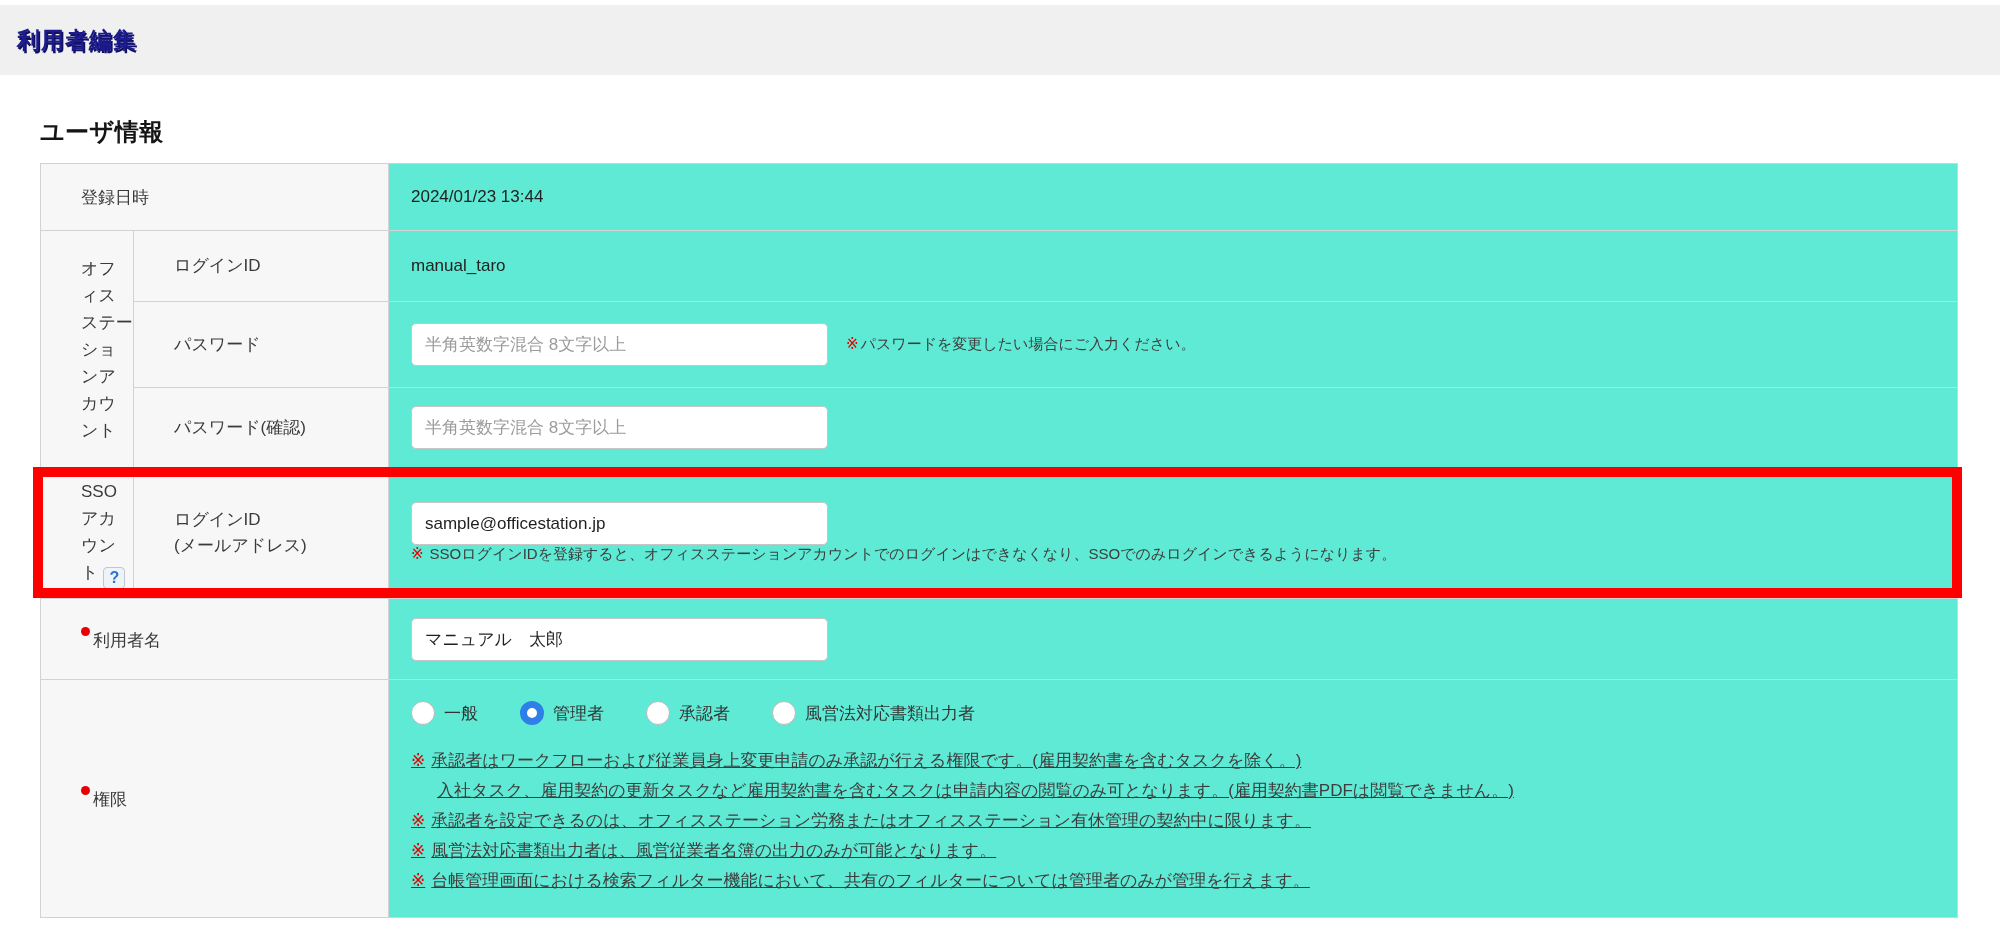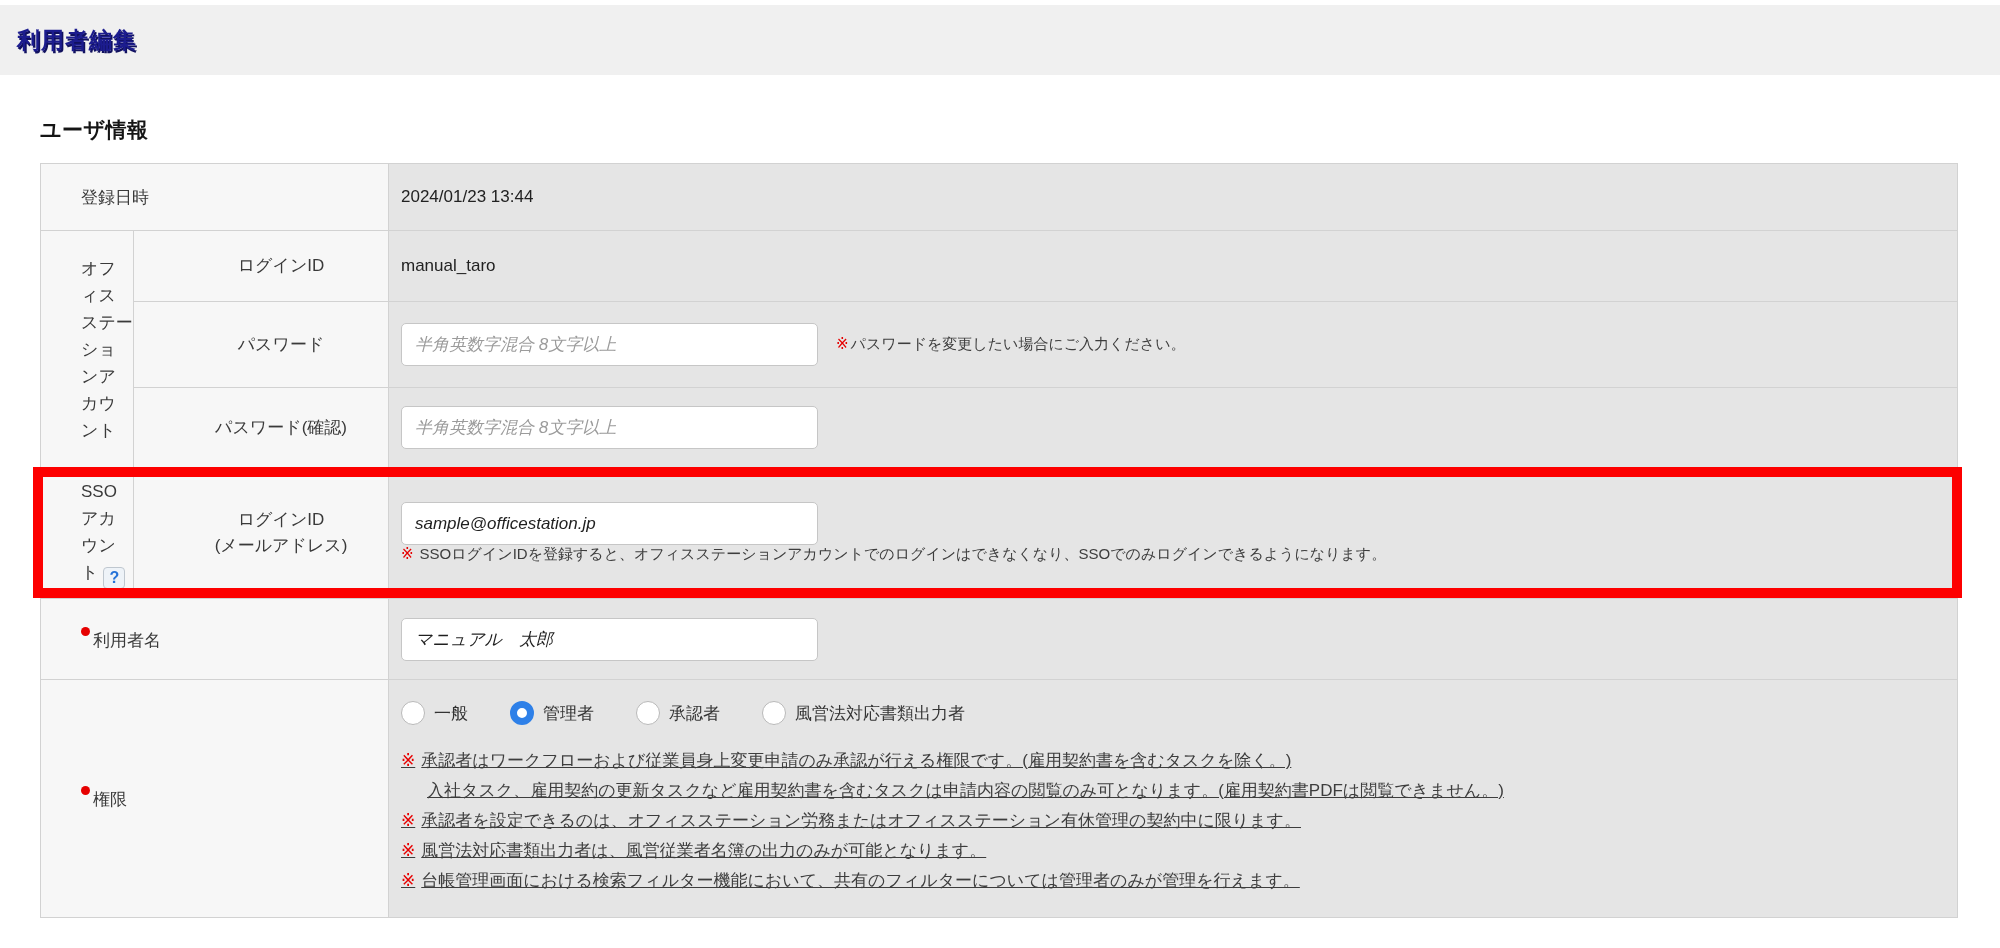--- a/index.html
+++ b/index.html
@@ -2,39 +2,39 @@
 <html><head>
 <meta charset="utf-8">
 <style>
   * { margin:0; padding:0; box-sizing:border-box; }
   html,body { width:2000px; height:948px; background:#ffffff; overflow:hidden;
     font-family:"Liberation Sans","DejaVu Sans",sans-serif; color:#333; }
   .header-band { position:absolute; left:0; top:5px; width:2000px; height:70px;
     background:#f0f0f0; display:flex; align-items:center; }
   .page-title { margin-left:17px; font-size:23px; font-weight:bold; color:#1c1c8e;
     text-shadow:1.5px 1.5px 0 #11115e; letter-spacing:1px; }
-  .section-heading { position:absolute; left:40px; top:116px; font-size:21px;
+  .section-heading { position:absolute; left:40px; top:116px; font-size:24px;
     font-weight:bold; color:#151515; letter-spacing:0.5px; }
 
   table.user-table { position:absolute; left:40px; top:163px; width:1918px;
     border-collapse:collapse; table-layout:fixed; font-size:17px; }
   .user-table td { border:1px solid #d2d2d2; padding:0; vertical-align:middle; }
   td.lbl { background:#f7f7f7; color:#3a3a3a;padding-left:40px; }
   .lbl-merged { padding-left:21px; }
-  .lbl-sub { padding-left:20px; line-height:26px;text-align:center; }
+  .lbl-sub { padding-left:20px; line-height:26px; }
   .lbl-group { padding:10px 19px; line-break:anywhere; word-break:break-all;
     line-height:27px; color:#444; }
-  td.val { background:#e5e5e5; padding-left:12px; color:#222; }
+  td.val { background:#5eead4; padding-left:22px; color:#222; }
 
   tr.h1{height:67px} tr.h2{height:71px} tr.h3{height:86px} tr.h4{height:80px}
   tr.h5{height:131px} tr.h6{height:81px} tr.h7{height:238px}
 
   .ti { height:43px; width:417px; border:1px solid #c6c6c6; border-radius:5px;
     font-size:17px; padding:0 13px; color:#1f1f1f; background:#fff;
-    font-family:inherit; outline:none;font-style:italic; }
+    font-family:inherit; outline:none; }
   .ti::placeholder { color:#9b9b9b; }
 
   .inline-row { display:flex; align-items:center; gap:18px; }
   .note { color:#3d3d3d; font-size:15px; }
   .mark { color:#e60000; margin-right:6px; }
   .sso-cell { vertical-align:middle; }
   .sso-note { }
 
   .req { display:inline-block; width:9px; height:9px; border-radius:50%;
     background:#e60000; margin-right:3px; vertical-align:10px; }

